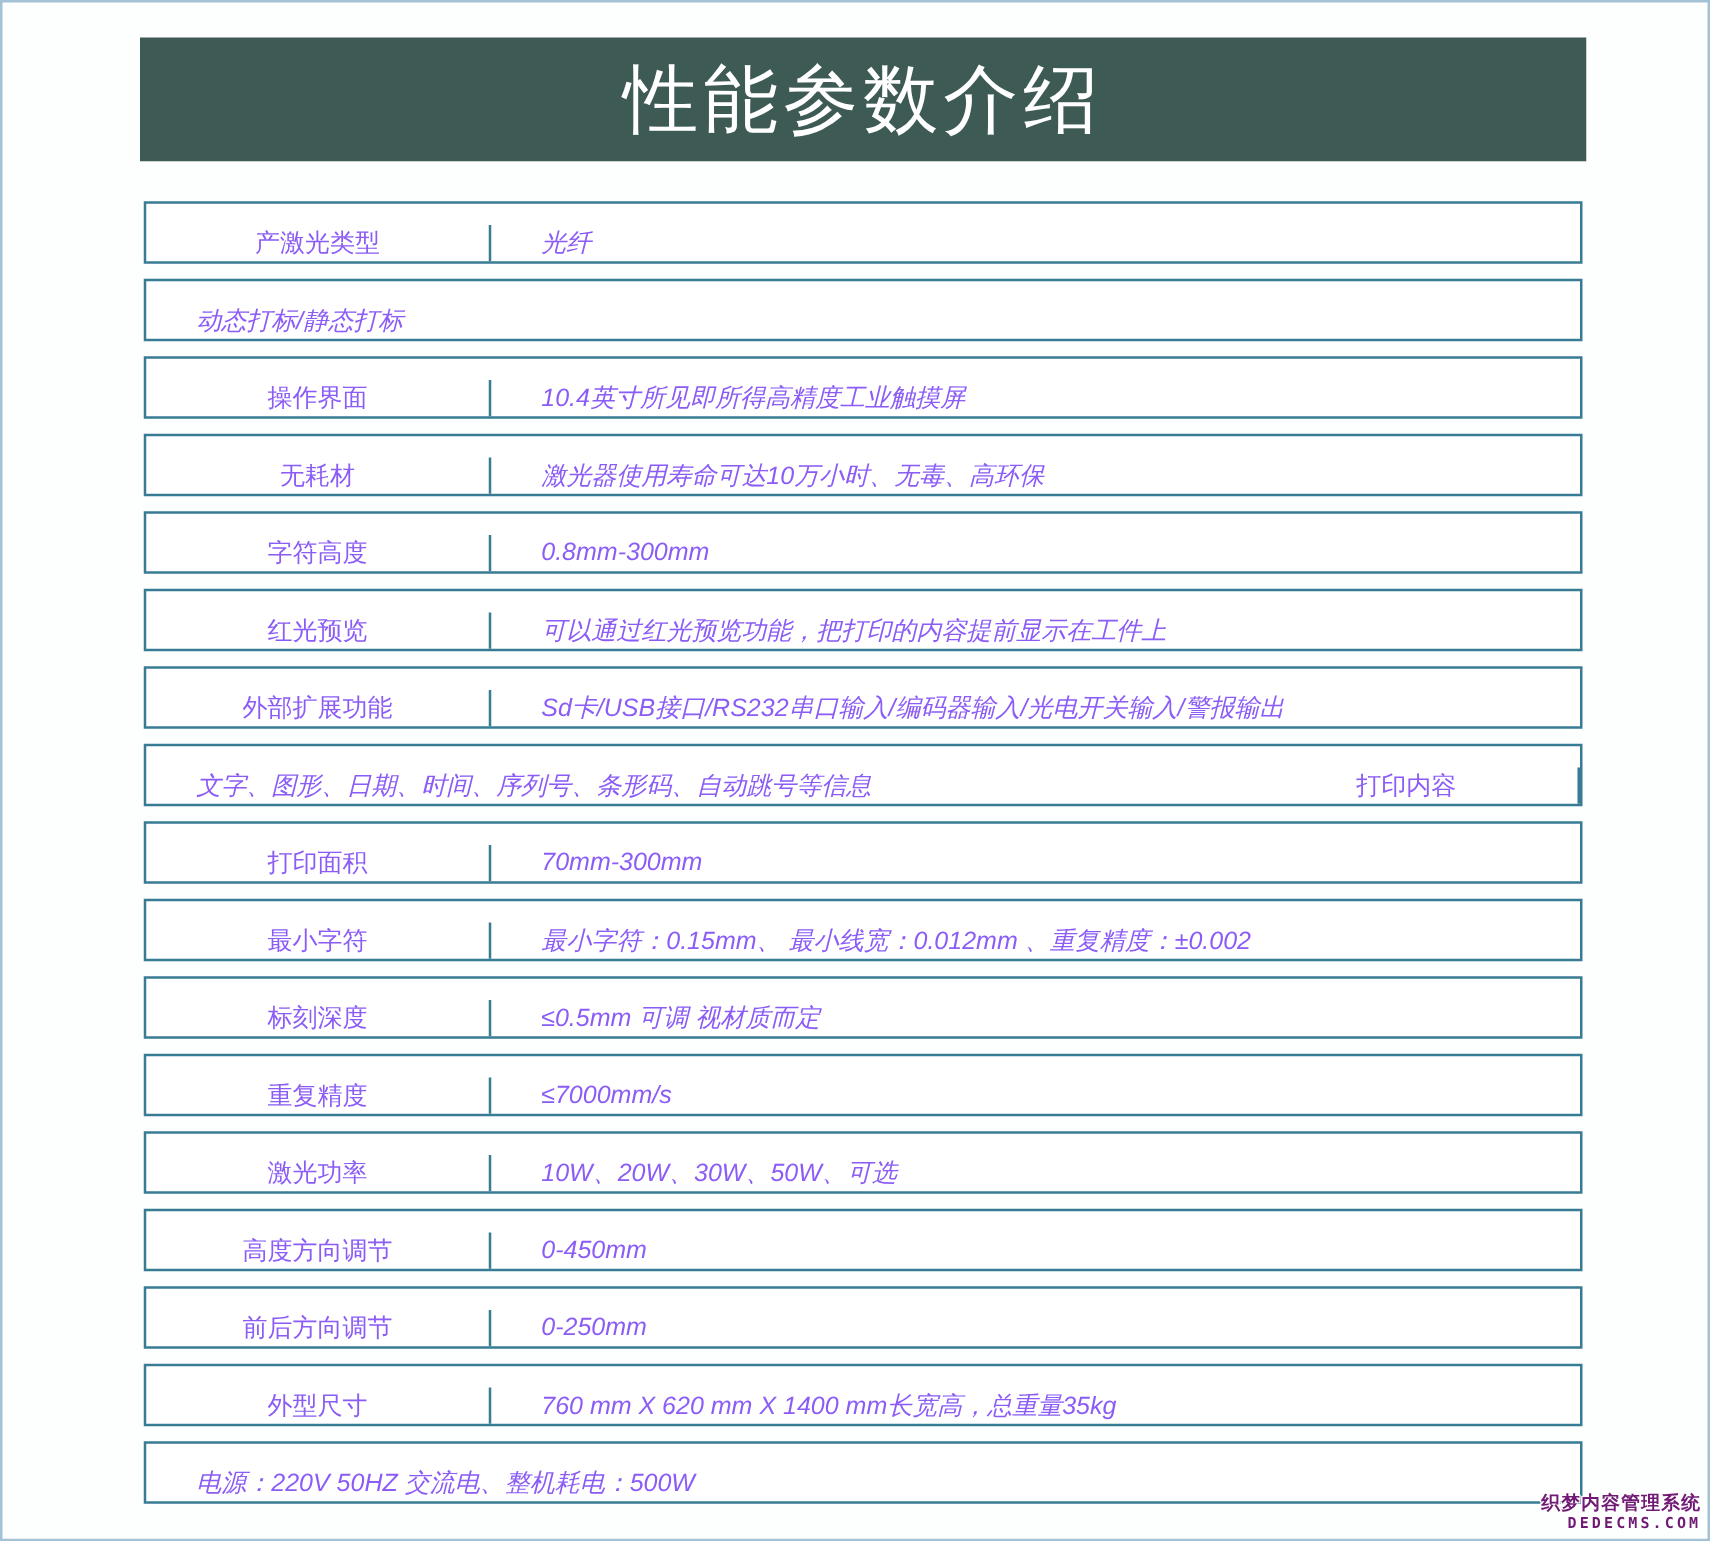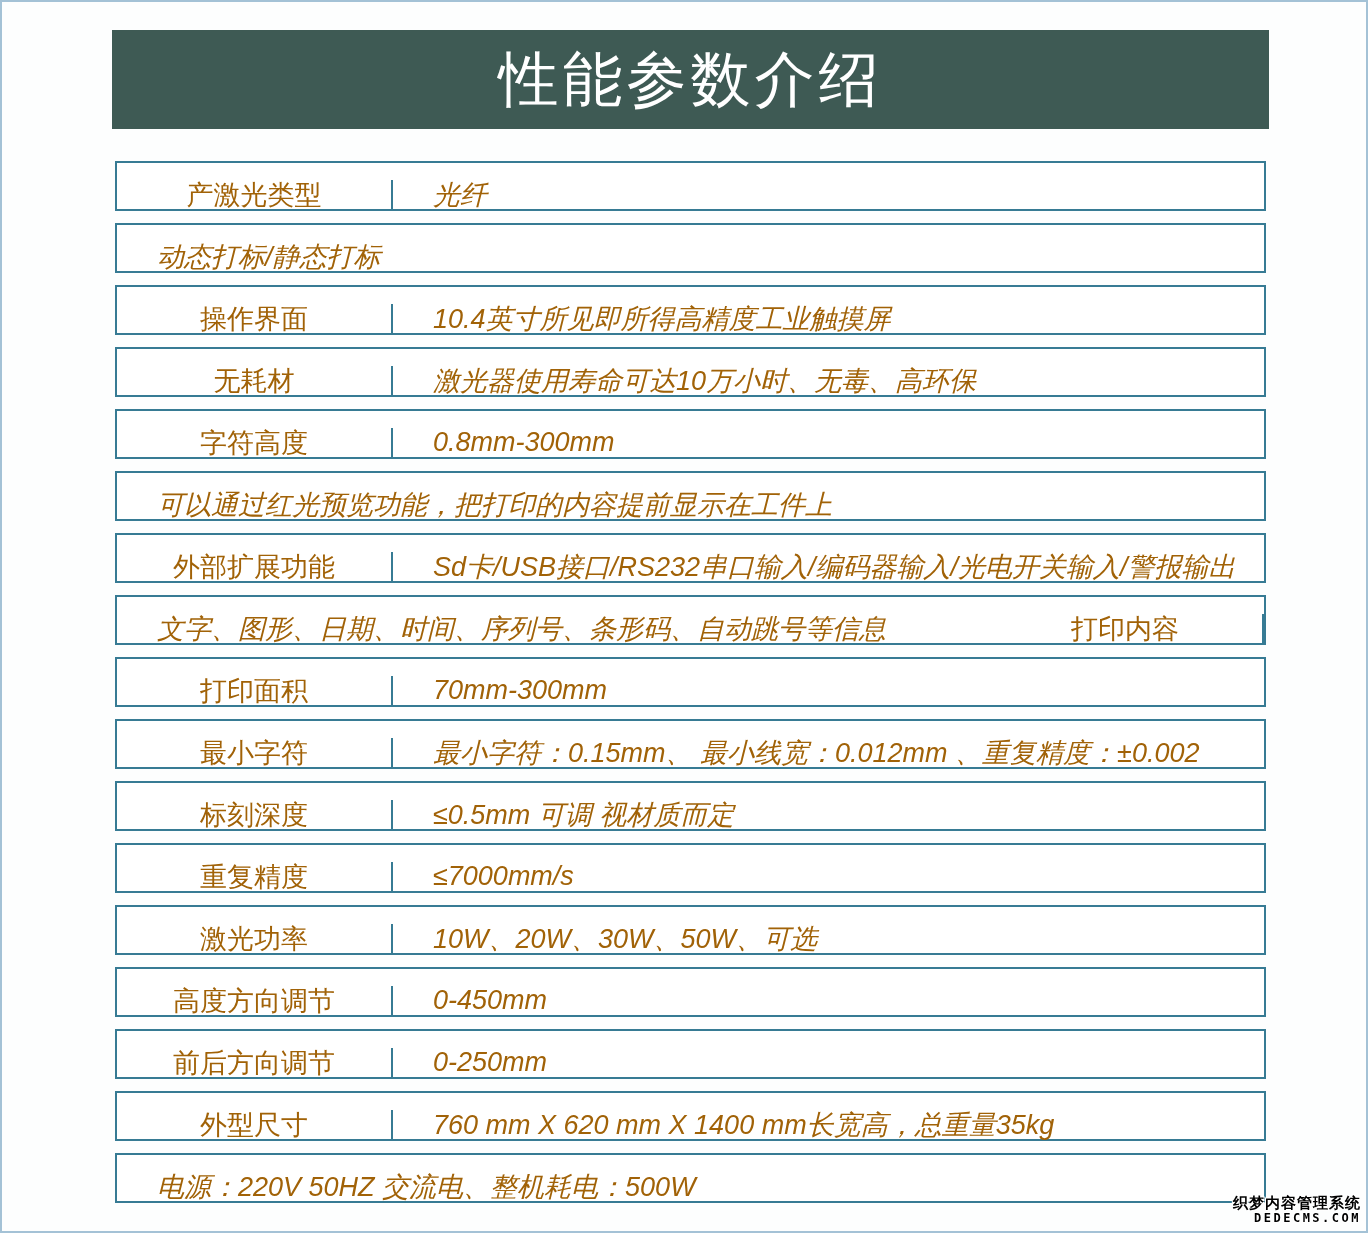--- a/index.html
+++ b/index.html
@@ -51,22 +51,22 @@
     box-sizing: border-box;
     height: 50px;
     border: 2px solid var(--row-border, #377b94);
     background: #ffffff;
     display: flex;
     align-items: stretch;
   }
   .spec-row .cell {
     display: flex;
     align-items: center;
-    color: #a16207;
-    font-size: 27px;
+    color: #8b5cf6;
+    font-size: 20px;
     white-space: nowrap;
     margin-top: 17px;
   }
   .spec-row .label-cell {
     box-sizing: border-box;
     width: 276px;
     flex: 0 0 276px;
     border-right: 2px solid var(--row-border, #377b94);
     justify-content: center;
     text-align: center;
@@ -75,21 +75,21 @@
     flex: 1 1 auto;
     padding-left: 40px;
     justify-content: flex-start;
     font-style: italic;
   }
   .watermark {
     position: absolute;
     right: 5px;
     bottom: 6px;
     text-align: right;
-    color: #000000;
+    color: #701a75;
     font-weight: bold;
     text-shadow: -1px -1px 0 #ffffff, 1px -1px 0 #ffffff,
                  -1px  1px 0 #ffffff, 1px  1px 0 #ffffff,
                  0 0 2px #ffffff;
     line-height: 1.1;
   }
   .watermark .wm-cn {
     font-size: 15px;
     letter-spacing: 1px;
   }
@@ -122,20 +122,21 @@
       </div>
       <div class="spec-row">
         <div class="cell label-cell">无耗材</div>
         <div class="cell value-cell">激光器使用寿命可达10万小时、无毒、高环保</div>
       </div>
       <div class="spec-row">
         <div class="cell label-cell">字符高度</div>
         <div class="cell value-cell">0.8mm-300mm</div>
       </div>
       <div class="spec-row">
+        <div class="cell label-cell">红光预览</div>
         <div class="cell value-cell">可以通过红光预览功能，把打印的内容提前显示在工件上</div>
       </div>
       <div class="spec-row">
         <div class="cell label-cell">外部扩展功能</div>
         <div class="cell value-cell">Sd卡/USB接口/RS232串口输入/编码器输入/光电开关输入/警报输出</div>
       </div>
       <div class="spec-row">
         <div class="cell value-cell">文字、图形、日期、时间、序列号、条形码、自动跳号等信息</div>
         <div class="cell label-cell">打印内容</div>
       </div>

